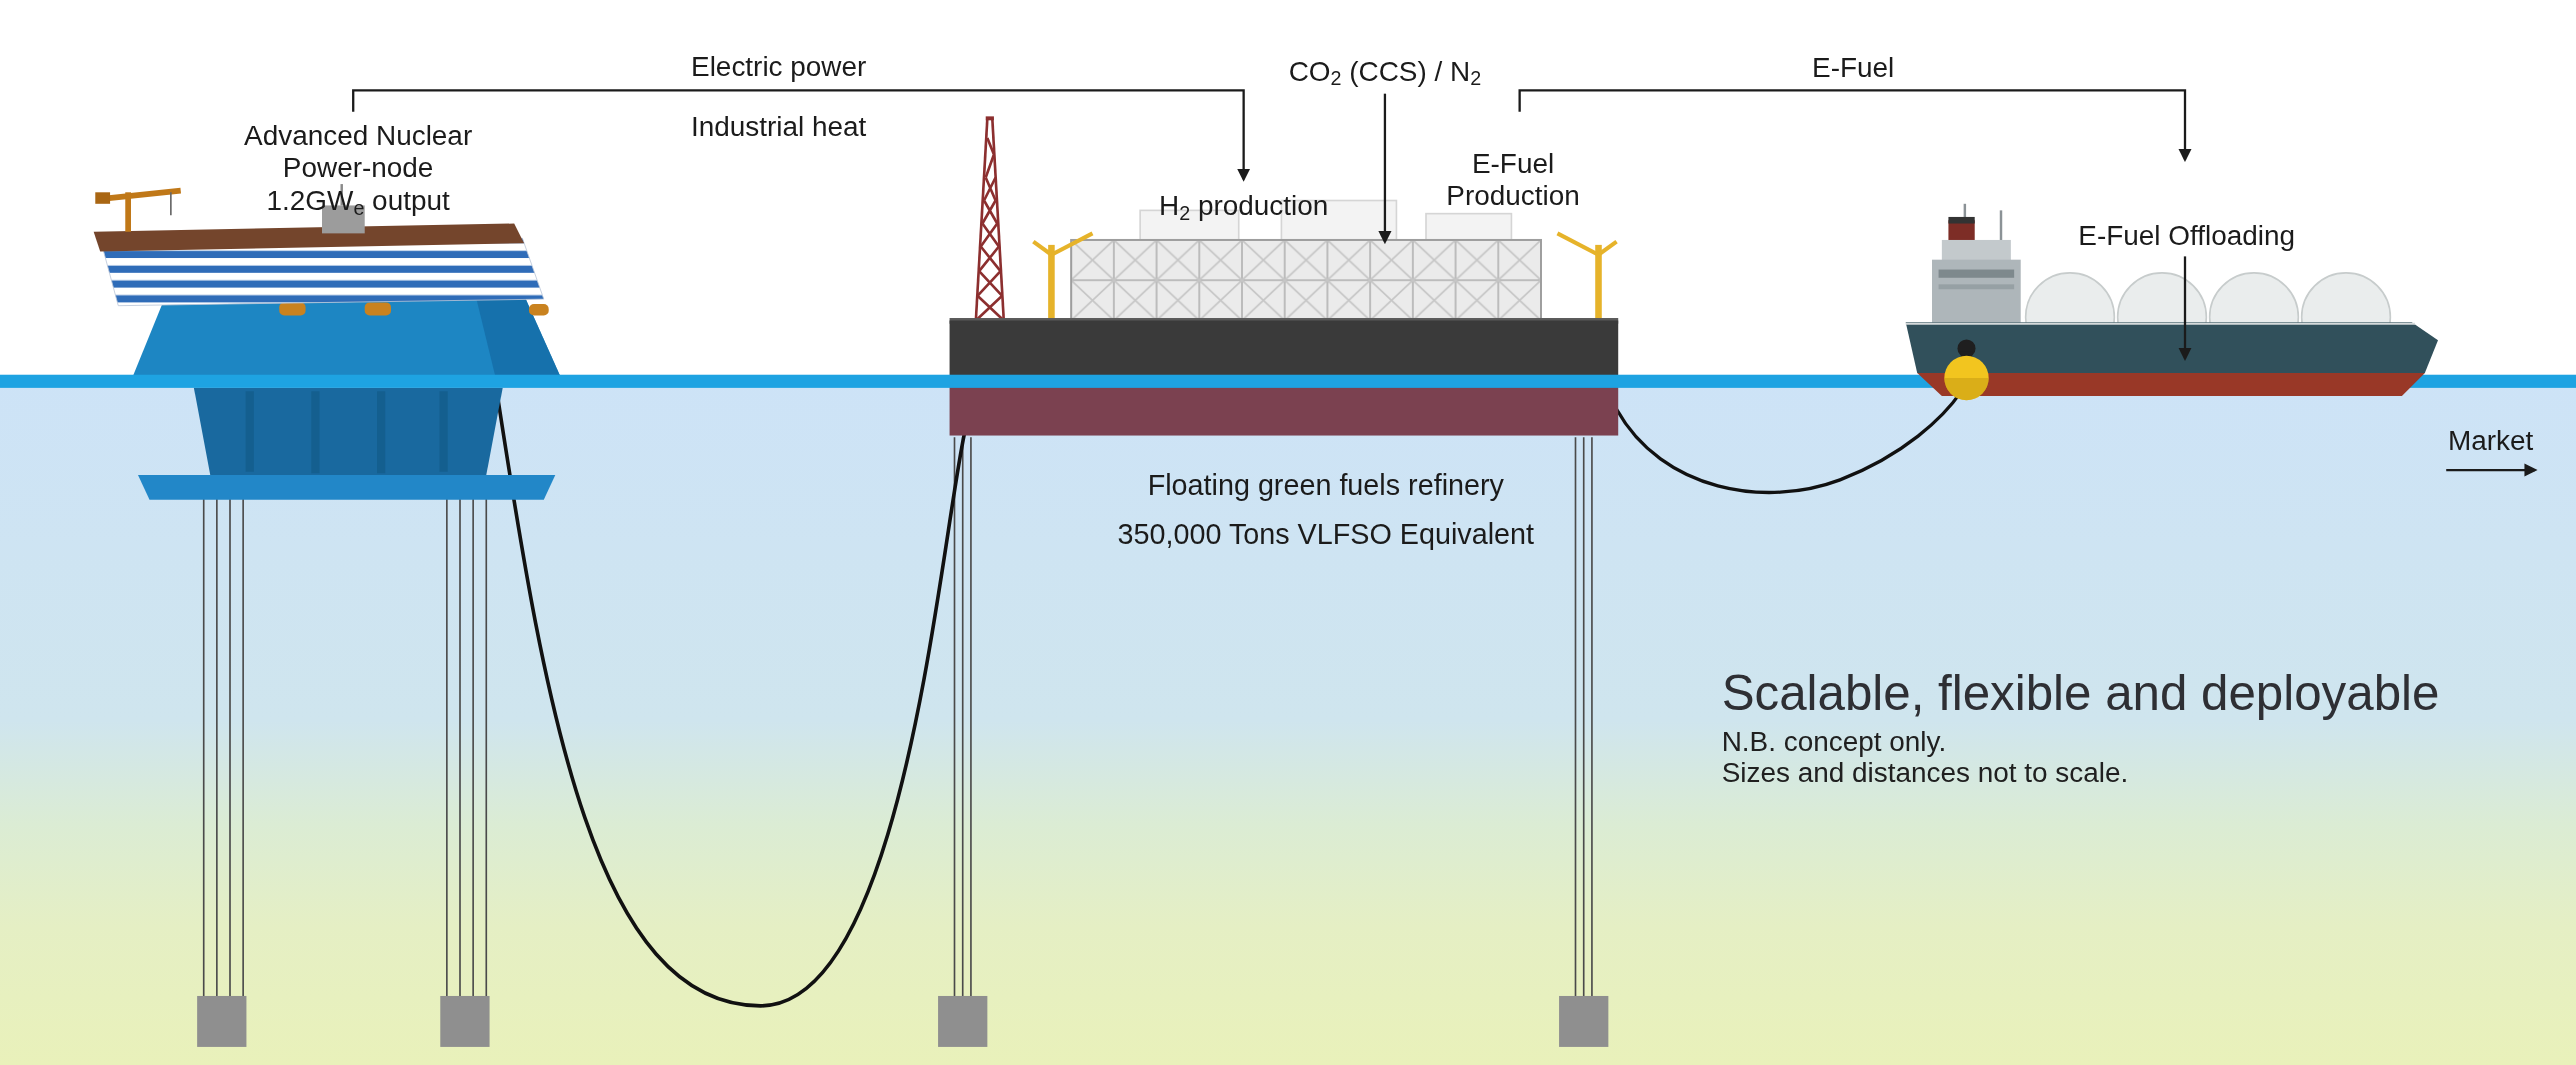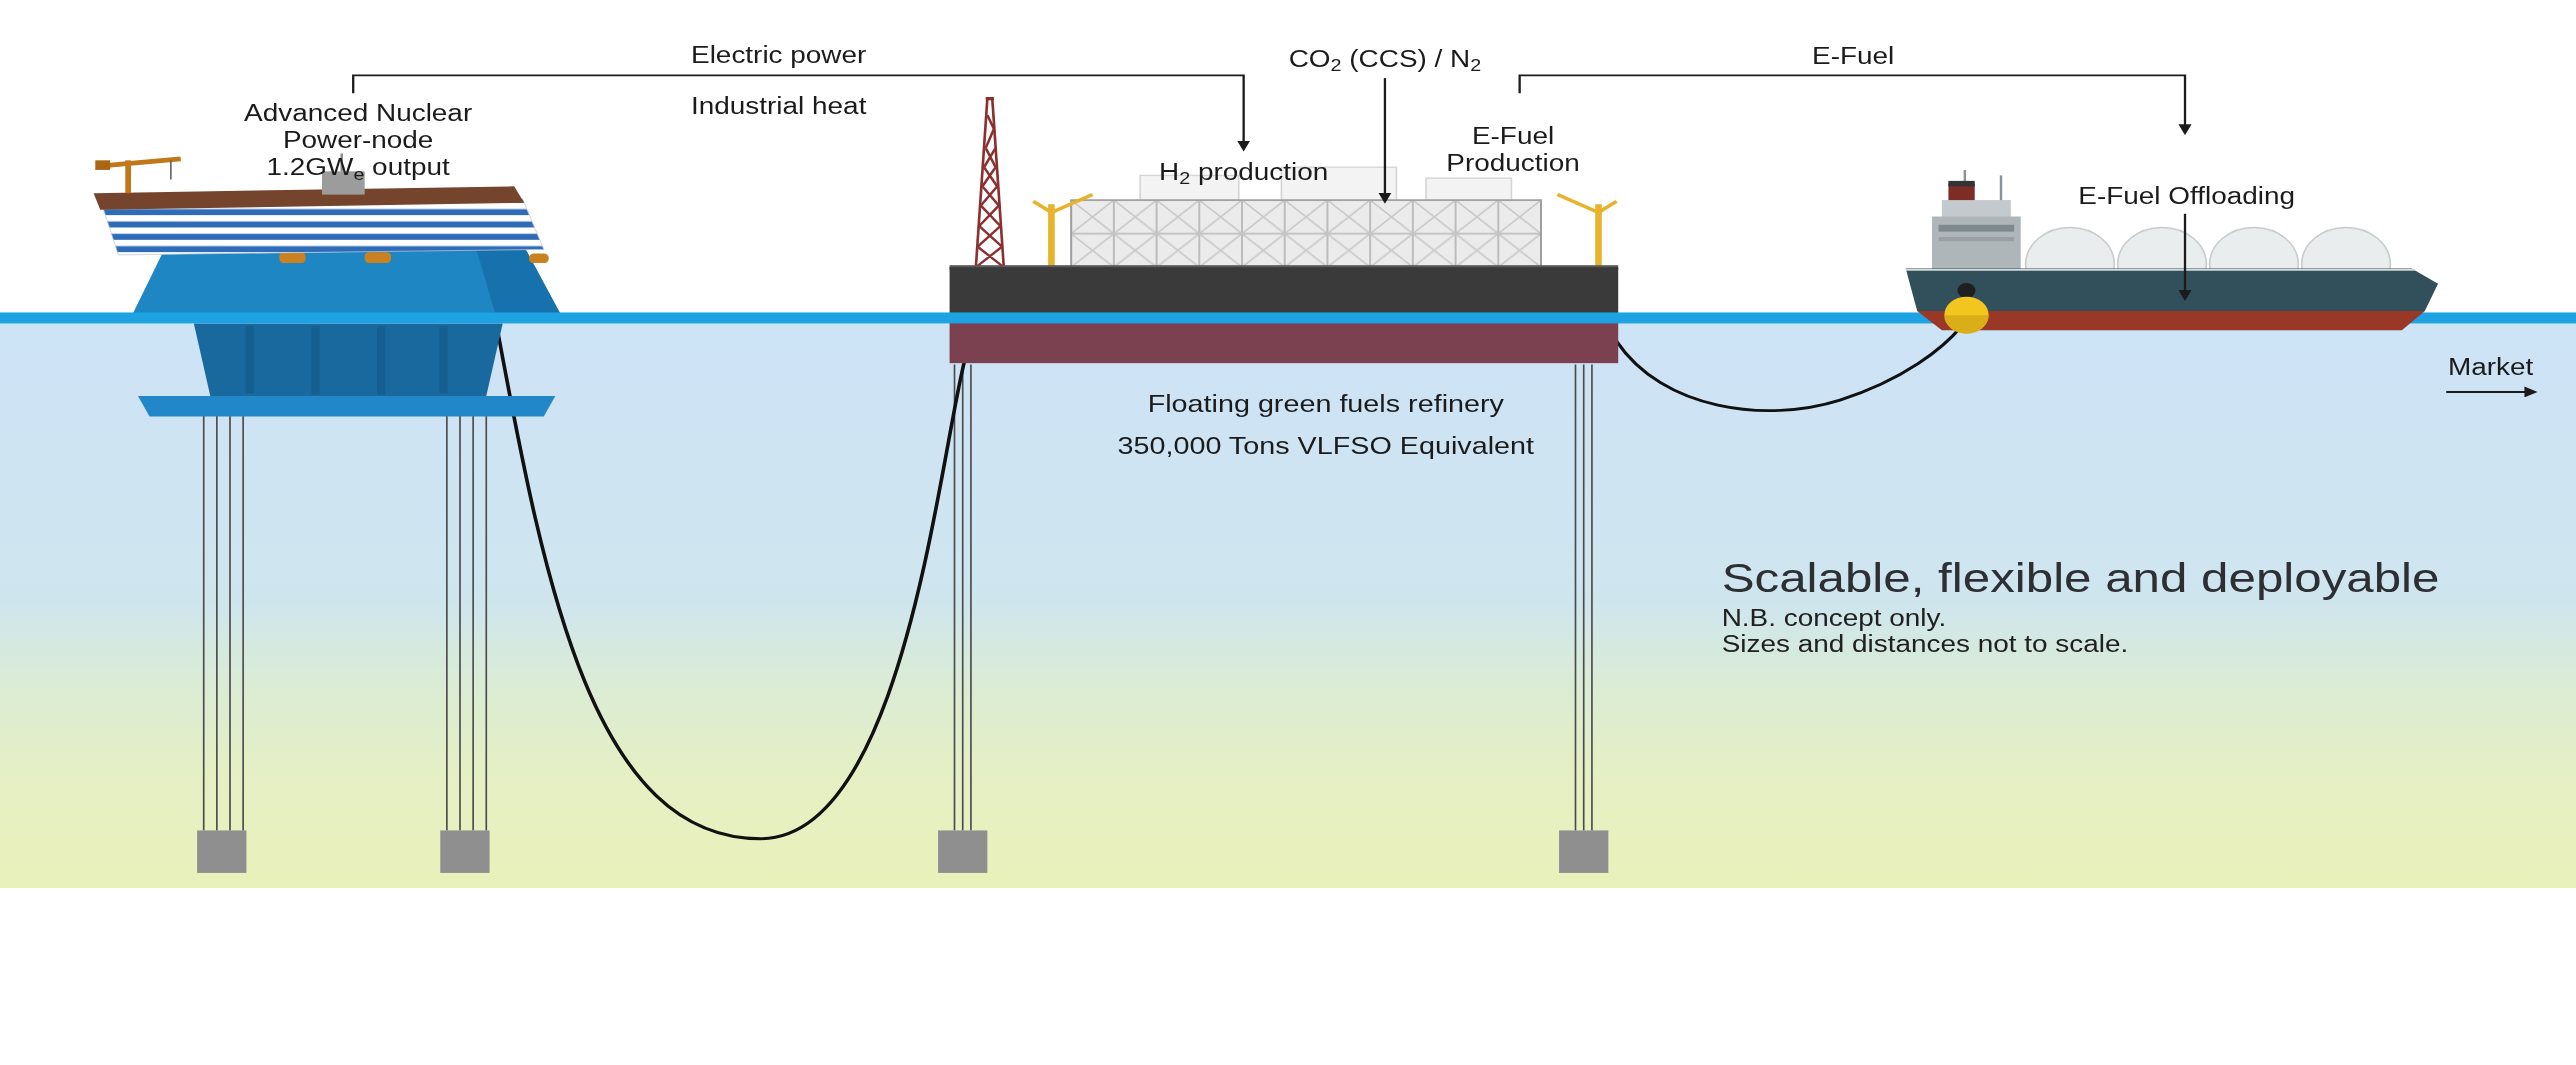--- a/index.html
+++ b/index.html
@@ -1,16 +1,16 @@
 <!DOCTYPE html>
 <html style="font-size:14.3px"><head>
 <meta charset="utf-8">
 <style>
   html,body{margin:0;padding:0;background:#ffffff;}
-  .stage{width:2576px;height:888px;position:relative;overflow:hidden;background:#ffffff;text-decoration:underline;}
+  .stage{width:2576px;height:1065px;position:relative;overflow:hidden;background:#ffffff;text-decoration:underline;}
   svg{display:block;width:100%;height:100%;}
   text{font-family:"Liberation Sans", sans-serif; fill:#1b1b1b;}
   .lbl{font-size:17px;}
   .sub{font-size:12px;}
   .cap{font-size:17.5px;}
   .heading{font-size:30px; fill:#2e2f34;}
   .note{font-size:17px; fill:#202020;}
 </style>
 </head>
 <body>

